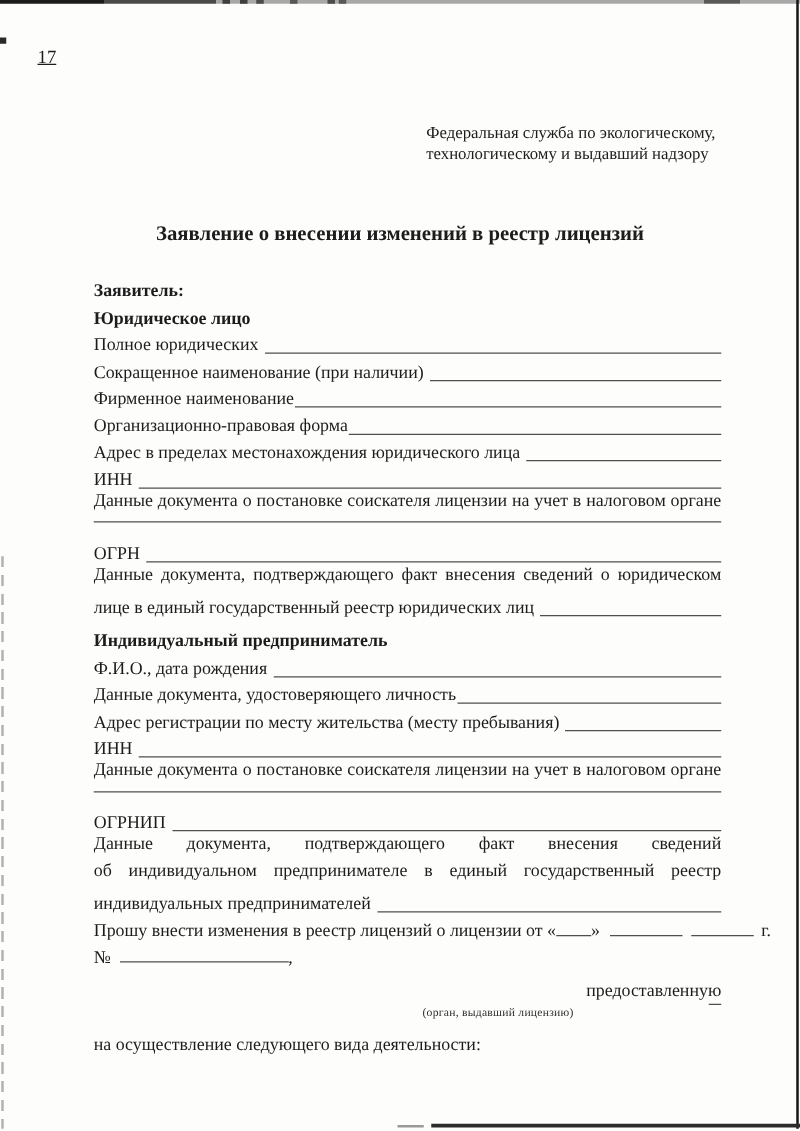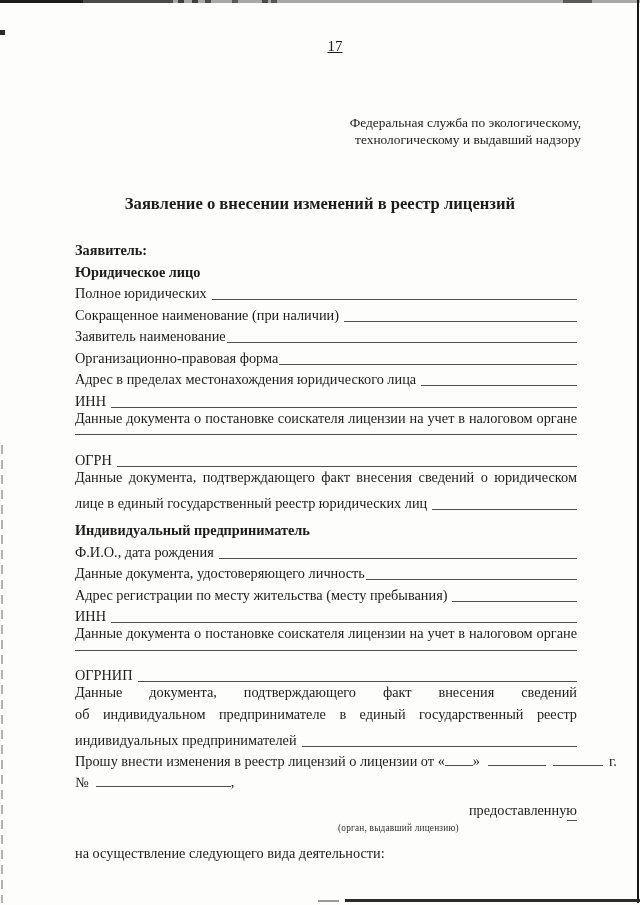--- a/index.html
+++ b/index.html
@@ -23,22 +23,22 @@
   .scan-right{position:absolute;top:0;right:1px;width:2.5px;height:903px;background:#161616;}
   .scan-bottom{position:absolute;top:899px;left:345px;right:0;height:2.5px;background:#2b2b2b;}
   .scan-bottom-gray{position:absolute;top:900px;left:318px;width:21px;height:2px;background:#9a9a9a;}
   .scan-left-dashed{
     position:absolute;left:1px;top:445px;width:2px;height:458px;
     background:repeating-linear-gradient(to bottom,#b2b2b2 0 9px,transparent 9px 15px);
   }
   .scan-left-mark{position:absolute;left:0;top:30px;width:5px;height:5px;background:#2a2a2a;}
 
   
-  .page-number{padding-top:37px;text-align:center;font-size:15px;padding-left:30px;text-decoration:underline;}
-  .agency{margin:59px 0 0 341px;width:240px;font-size:13.4px;line-height:17px;text-align:right;}
+  .page-number{padding-top:37px;font-size:15px;padding-left:30px;text-decoration:underline;}
+  .agency{margin:42px 0 0 341px;width:240px;font-size:13.4px;line-height:17px;}
   .doc-title{margin-top:46px;text-align:center;font-weight:bold;font-size:16.6px;}
   .content{margin:24px 63px 0 75px;width:502px;}
 
   .row{height:21.5px;display:flex;align-items:flex-end;white-space:nowrap;}
   .row .lbl{flex:0 0 auto;}
   .fill{flex:1 1 auto;border-bottom:1.5px solid #4f4f4f;margin:0 0 2px 5px;min-width:10px;}
   .fill.tight{margin-left:1px;}
   .bold{font-weight:bold;}
   .rowj{height:21.5px;text-align:justify;text-align-last:justify;}
   .ulrow{height:16px;position:relative;}
@@ -90,21 +90,21 @@
     <span class="lbl">Полное юридических</span>
     <span class="fill"></span>
   </div>
 
   <div class="row">
     <span class="lbl">Сокращенное наименование (при наличии)</span>
     <span class="fill"></span>
   </div>
 
   <div class="row">
-    <span class="lbl">Заявитель наименование</span>
+    <span class="lbl">Фирменное наименование</span>
     <span class="fill tight"></span>
   </div>
 
   <div class="row">
     <span class="lbl">Организационно-правовая форма</span>
     <span class="fill tight"></span>
   </div>
 
   <div class="row">
     <span class="lbl">Адрес в пределах местонахождения юридического лица</span>

